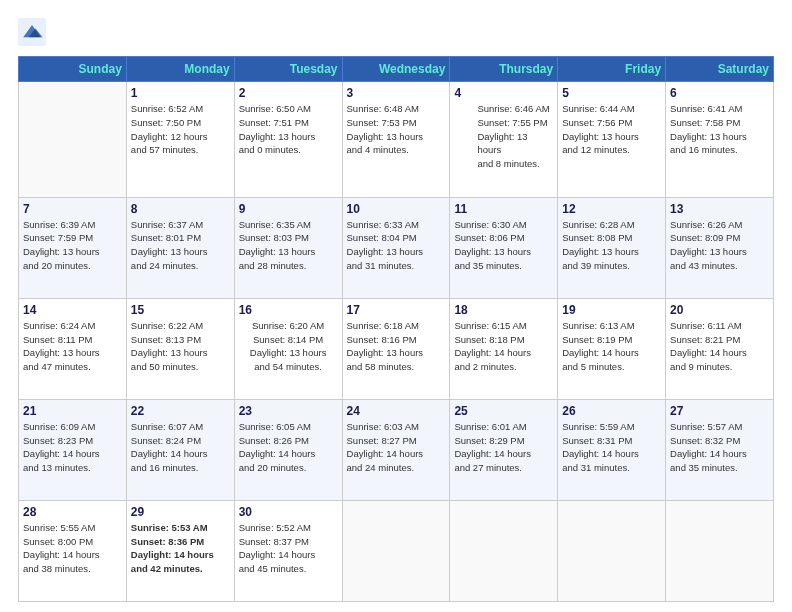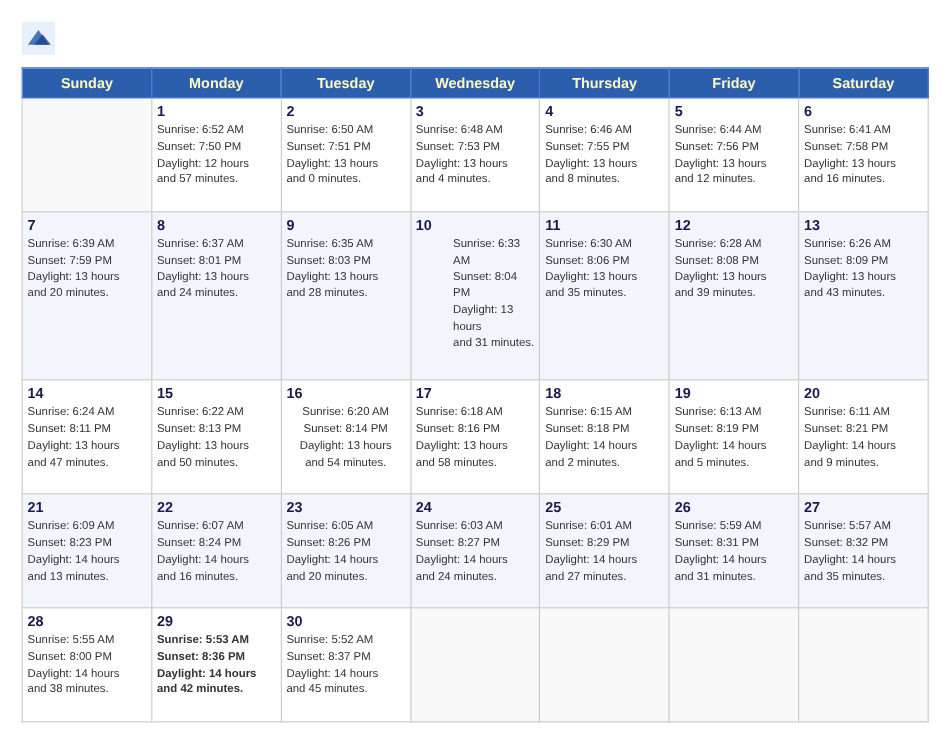--- a/index.html
+++ b/index.html
@@ -56,26 +56,26 @@
     }
     .calendar {
       flex: 1;
       border: 1px solid #ccc;
       border-collapse: collapse;
       width: 100%;
       table-layout: fixed;
     }
     .calendar thead tr th {
       background-color: #2b5fad;
-      color: #fef9c3;
+      color: #5eead4;
       font-size: 12px;
       font-weight: bold;
       padding: 5px 4px;
       border: 1px solid #4a7ad4;
-      text-align: center;
+      text-align: right;
     }
     .calendar tbody tr td {
       border: 1px solid #ccc;
       vertical-align: top;
       padding: 4px 4px;
       font-size: 10px;
       color: #333;
       height: 82px;
     }
     .calendar tbody tr td.empty {
@@ -153,21 +153,21 @@
           </td>
           <td>
             <span class="day-num">3</span>
             <div class="day-info" style="white-space: pre-line;">Sunrise: 6:48 AM
 Sunset: 7:53 PM
 Daylight: 13 hours
 and 4 minutes.</div>
           </td>
           <td>
             <span class="day-num">4</span>
-            <div class="day-info" style="white-space: pre-line;">Sunrise: 6:46 AM
+            <div class="day-info" style="white-space: pre-line; margin-left: 23px;">Sunrise: 6:46 AM
 Sunset: 7:55 PM
 Daylight: 13 hours
 and 8 minutes.</div>
           </td>
           <td>
             <span class="day-num">5</span>
             <div class="day-info" style="white-space: pre-line;">Sunrise: 6:44 AM
 Sunset: 7:56 PM
 Daylight: 13 hours
 and 12 minutes.</div>
@@ -197,21 +197,21 @@
           </td>
           <td>
             <span class="day-num">9</span>
             <div class="day-info" style="white-space: pre-line;">Sunrise: 6:35 AM
 Sunset: 8:03 PM
 Daylight: 13 hours
 and 28 minutes.</div>
           </td>
           <td>
             <span class="day-num">10</span>
-            <div class="day-info" style="white-space: pre-line; margin-left: 31px;">Sunrise: 6:33 AM
+            <div class="day-info" style="white-space: pre-line;">Sunrise: 6:33 AM
 Sunset: 8:04 PM
 Daylight: 13 hours
 and 31 minutes.</div>
           </td>
           <td>
             <span class="day-num">11</span>
             <div class="day-info" style="white-space: pre-line;">Sunrise: 6:30 AM
 Sunset: 8:06 PM
 Daylight: 13 hours
 and 35 minutes.</div>

